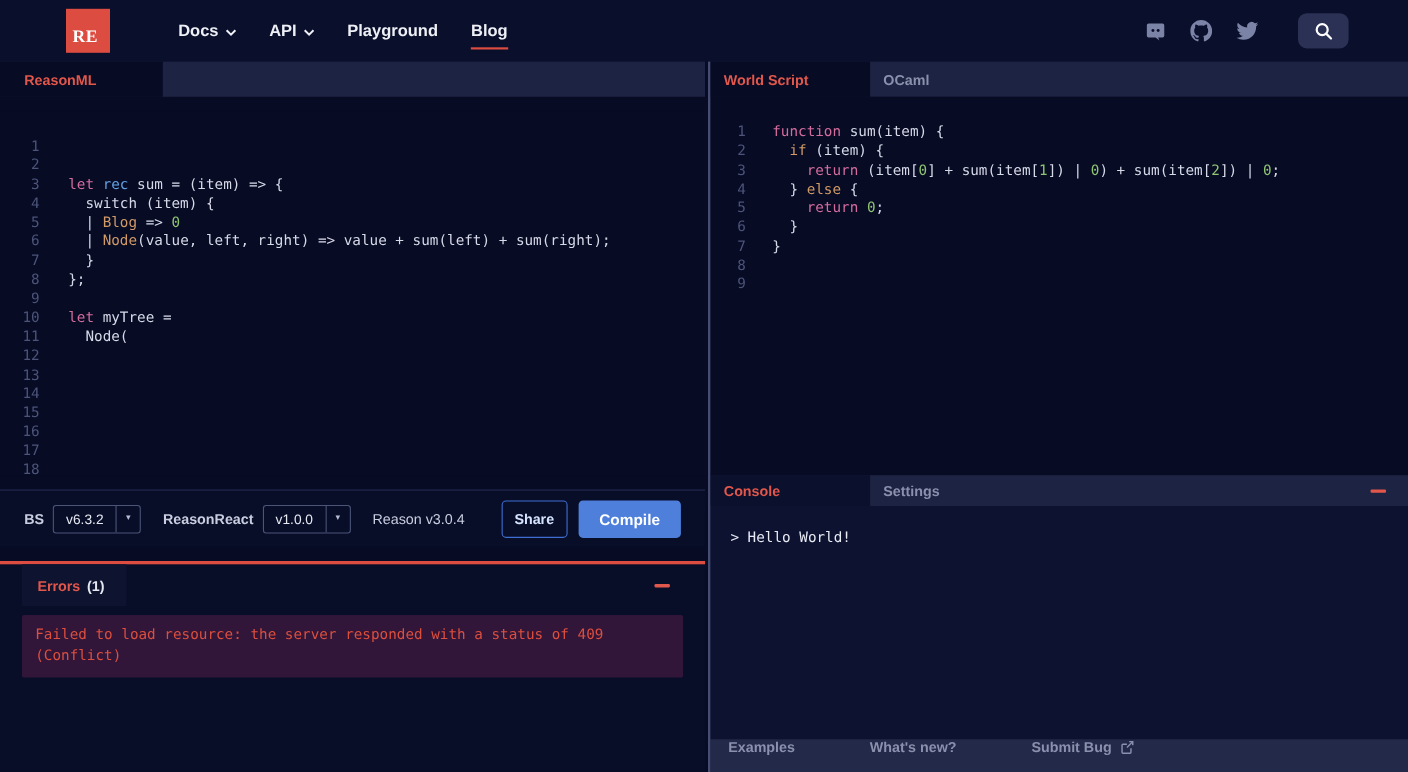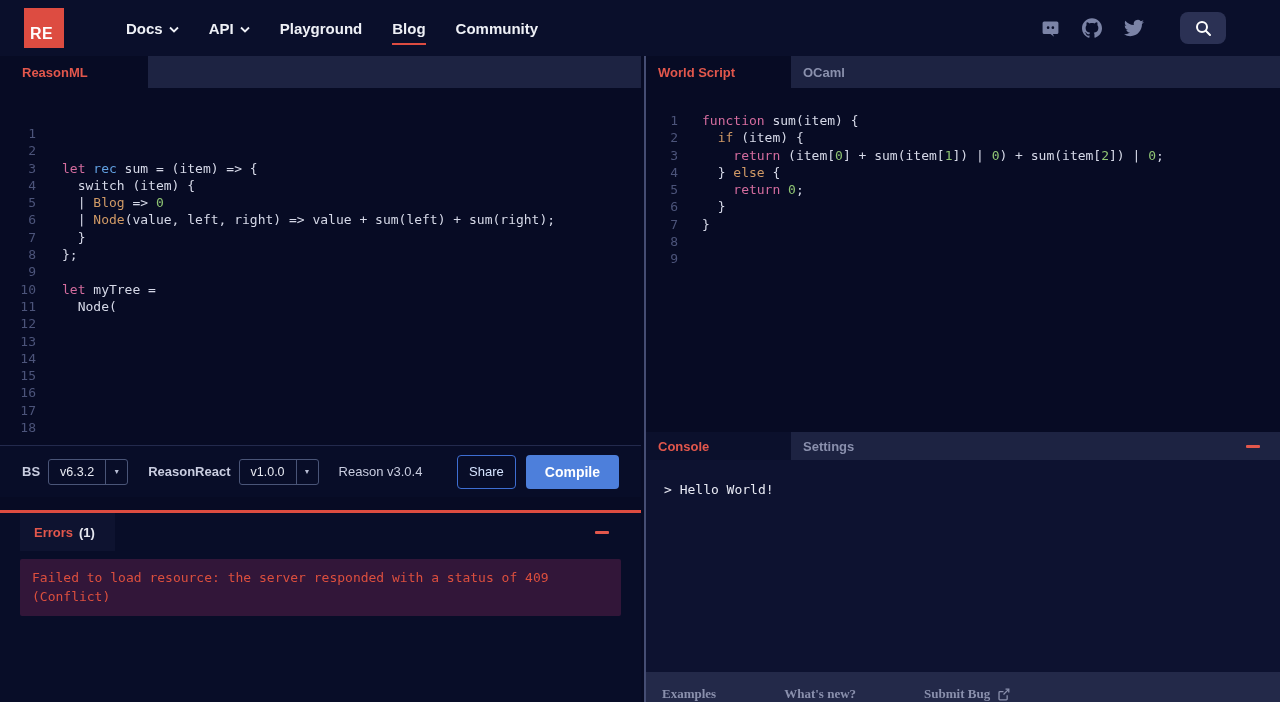--- a/index.html
+++ b/index.html
@@ -4,21 +4,21 @@
 <style>
   * { margin:0; padding:0; box-sizing:border-box; }
   html,body { background:#070b24; }
   .app { position:relative; width:1280px; height:702px; background:#070b24;
          font-family:"Liberation Sans", sans-serif; overflow:hidden; }
 
   
   .navbar { height:56px; background:#0a0f2b; display:flex; align-items:center; padding:0 24px; }
   .logo { width:40px; height:40px; background:#dd4c41; color:#fff; font-weight:bold;
           font-size:16px; display:flex; align-items:flex-end; padding:5px 6px;
-          letter-spacing:.5px; font-family:Liberation Sans, sans-serif; cursor:pointer; }
+          letter-spacing:.5px; font-family:Liberation Serif, serif; cursor:pointer;margin-left:36px; }
   .nav-items { display:flex; gap:30px; margin-left:62px; align-items:center; }
   .nav-item { color:#eef0f6; font-size:15px; font-weight:600; display:flex; align-items:center;
               gap:6px; cursor:pointer; height:56px; }
   .nav-item .lbl { position:relative; }
   .nav-item.active .lbl::after { content:""; position:absolute; left:0; right:0; bottom:-8px;
               height:2px; background:#dd4c41; }
   .caret { color:#eef0f6; display:flex; margin-top:2px; }
   .nav-right { margin-left:auto; display:flex; align-items:center; gap:22px; margin-right:30px; }
   .social { color:#7b83a6; display:flex; cursor:pointer; }
   .search-btn { width:46px; height:32px; background:#2b3154; border-radius:8px; display:flex;
@@ -52,21 +52,21 @@
   .toolbar { height:52px; flex:none; border-top:1px solid #232a4d; background:#080d28;
              display:flex; align-items:center; padding:0 22px; }
   .tb-label { color:#c9cde0; font-size:13px; font-weight:600; }
   .select { display:flex; align-items:center; border:1px solid #4a5578; border-radius:3px;
             height:26px; margin:0 20px 0 8px; cursor:pointer; }
   .select .val { padding:0 11px; color:#e8eaf2; font-size:12.5px; }
   .select .arrow { width:22px; align-self:stretch; border-left:1px solid #4a5578; display:flex;
             align-items:center; justify-content:center; color:#b8bdd4; font-size:7px; }
   .tb-text { color:#c9cde0; font-size:13px; margin-left:0; }
   .share-btn { margin-left:auto; height:34px; padding:0 11px; border:1px solid #3e6ed2;
-            border-radius:4px; color:#d6e4ff; font-size:13px; font-weight:400; background:transparent;
+            border-radius:4px; color:#d6e4ff; font-size:13px; font-weight:700; background:transparent;
             display:flex; align-items:center; cursor:pointer; }
   .compile-btn { margin-left:10px; height:34px; padding:0 19px; background:#4d7fdb; border:none;
             border-radius:4px; color:#fff; font-size:14px; font-weight:600; display:flex;
             align-items:center; cursor:pointer; }
 
   
   .errors-panel { height:192px; flex:none; border-top:3px solid #dd4c41; background:#080d28; }
   .errors-header { height:38px; display:flex; align-items:center; padding:0 32px; }
   .errors-tab { background:#0e1330; height:100%; display:flex; align-items:center; gap:6px;
                 padding:0 20px 0 14px; margin-left:-12px; cursor:pointer; }
@@ -78,22 +78,22 @@
                color:#dc4f3e; border-radius:2px; }
 
   
   .console-section { height:272px; flex:none; display:flex; flex-direction:column; }
   .console-tabbar { height:30px; flex:none; background:#1d2342; border-top:2px solid #070b24;
                     display:flex; align-items:stretch; }
   .console-tabbar .tab.active { background:#0b102c; }
   .console-tabbar .dash { align-self:center; margin-right:20px; }
   .console-body { flex:1; background:#0d1230; font-family:"DejaVu Sans Mono", monospace;
                   font-size:13px; color:#e8eaf4; padding:22px 18px; }
-  .console-footer { height:30px; flex:none; background:#232949; display:flex; align-items:flex-end;
-                    padding:0 16px; gap:68px;font-family:Liberation Serif, serif; }
+  .console-footer { height:30px; flex:none; background:#232949; display:flex; align-items:flex-start;
+                    padding:0 16px; gap:68px; }
   .footer-link { color:#8a90ad; font-size:13px; font-weight:600; display:flex; align-items:center;
                  gap:7px; cursor:pointer; }
 </style>
 </head>
 <body>
 
 <div class="app">
 
   <div class="navbar">
     <div class="logo">RE</div>
@@ -112,23 +112,20 @@
             <svg width="10" height="7" viewBox="0 0 10 7">
               <polyline points="1,1.5 5,5.5 9,1.5" fill="none" stroke="currentColor" stroke-width="1.8"></polyline>
             </svg>
           </span>
         </div>
         <div class="nav-item">
           <span class="lbl">Playground</span>
         </div>
         <div class="nav-item active">
           <span class="lbl">Blog</span>
-        </div>
-        <div class="nav-item">
-          <span class="lbl">Community</span>
         </div>
       </div>
     <div class="nav-right">
       <span class="social-icons-slot" style="display:flex;gap:22px;align-items:center;">
           <span class="social">
             <svg width="19" height="19" viewBox="0 0 24 24" fill="currentColor">
               <path d="M4 3h16a2 2 0 012 2v12a2 2 0 01-2 2h-5l1.5 3.5L12 19H4a2 2 0 01-2-2V5a2 2 0 012-2z"></path>
               <circle cx="9" cy="11" r="1.7" fill="#0a0f2b"></circle>
               <circle cx="15" cy="11" r="1.7" fill="#0a0f2b"></circle>
             </svg>

